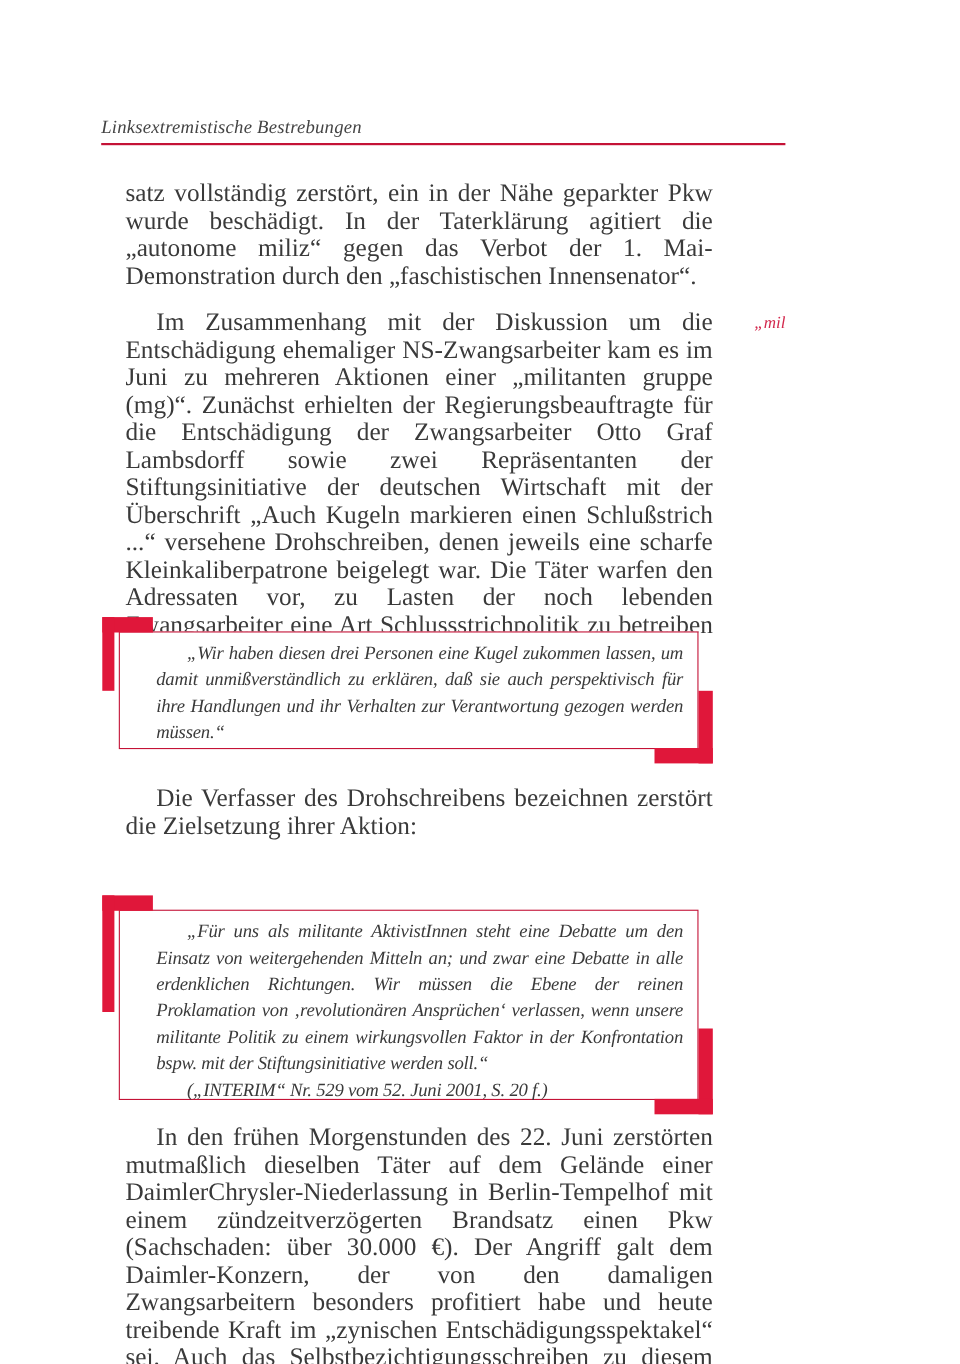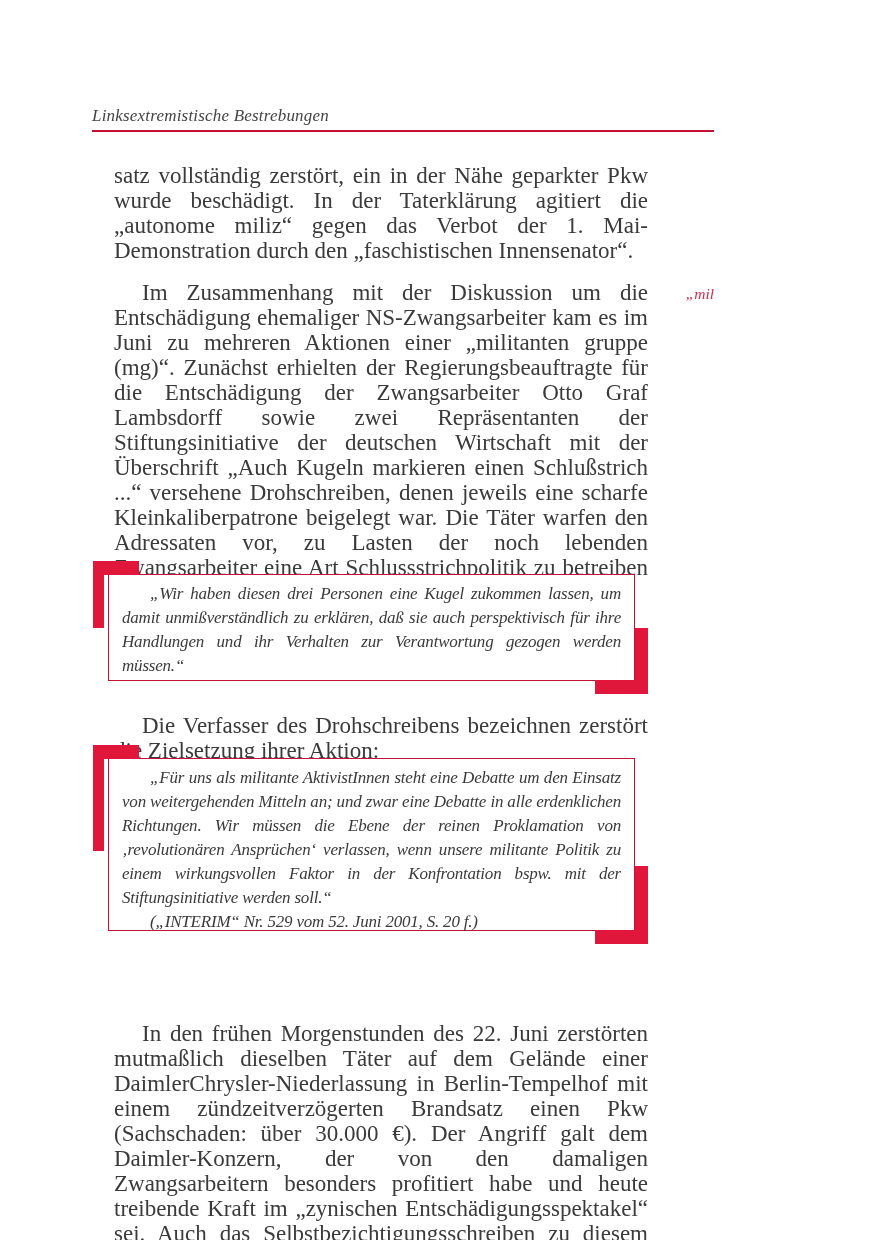--- a/index.html
+++ b/index.html
@@ -52,24 +52,24 @@
     font-size:15.5px;line-height:21px;text-align:center;
     white-space:pre-line;
   }
   .note1{top:242px;}
   .note2{top:765px;text-align:right;}
 
   
   .quote-box{
     position:absolute;left:108px;width:527px;
     border:1px solid var(--rule-red);
-    box-sizing:border-box;background:#fff;
+    box-sizing:border-box;background:#fff;padding-left:20px;
   }
   .qb1{top:533px;height:107px;}
-  .qb2{top:717px;height:173px;}
+  .qb2{top:786px;height:173px;}
   .quote-text{
     margin:7px 13px 0 13px;
     font-style:italic;font-size:17px;line-height:24px;
     text-align:justify;text-indent:28px;
     letter-spacing:-0.2px;hyphens:auto;-webkit-hyphens:auto;
   }
   .quote-source{
     margin:0 13px 0 13px;padding-left:28px;
     font-style:italic;font-size:17px;line-height:24px;
     letter-spacing:-0.2px;

